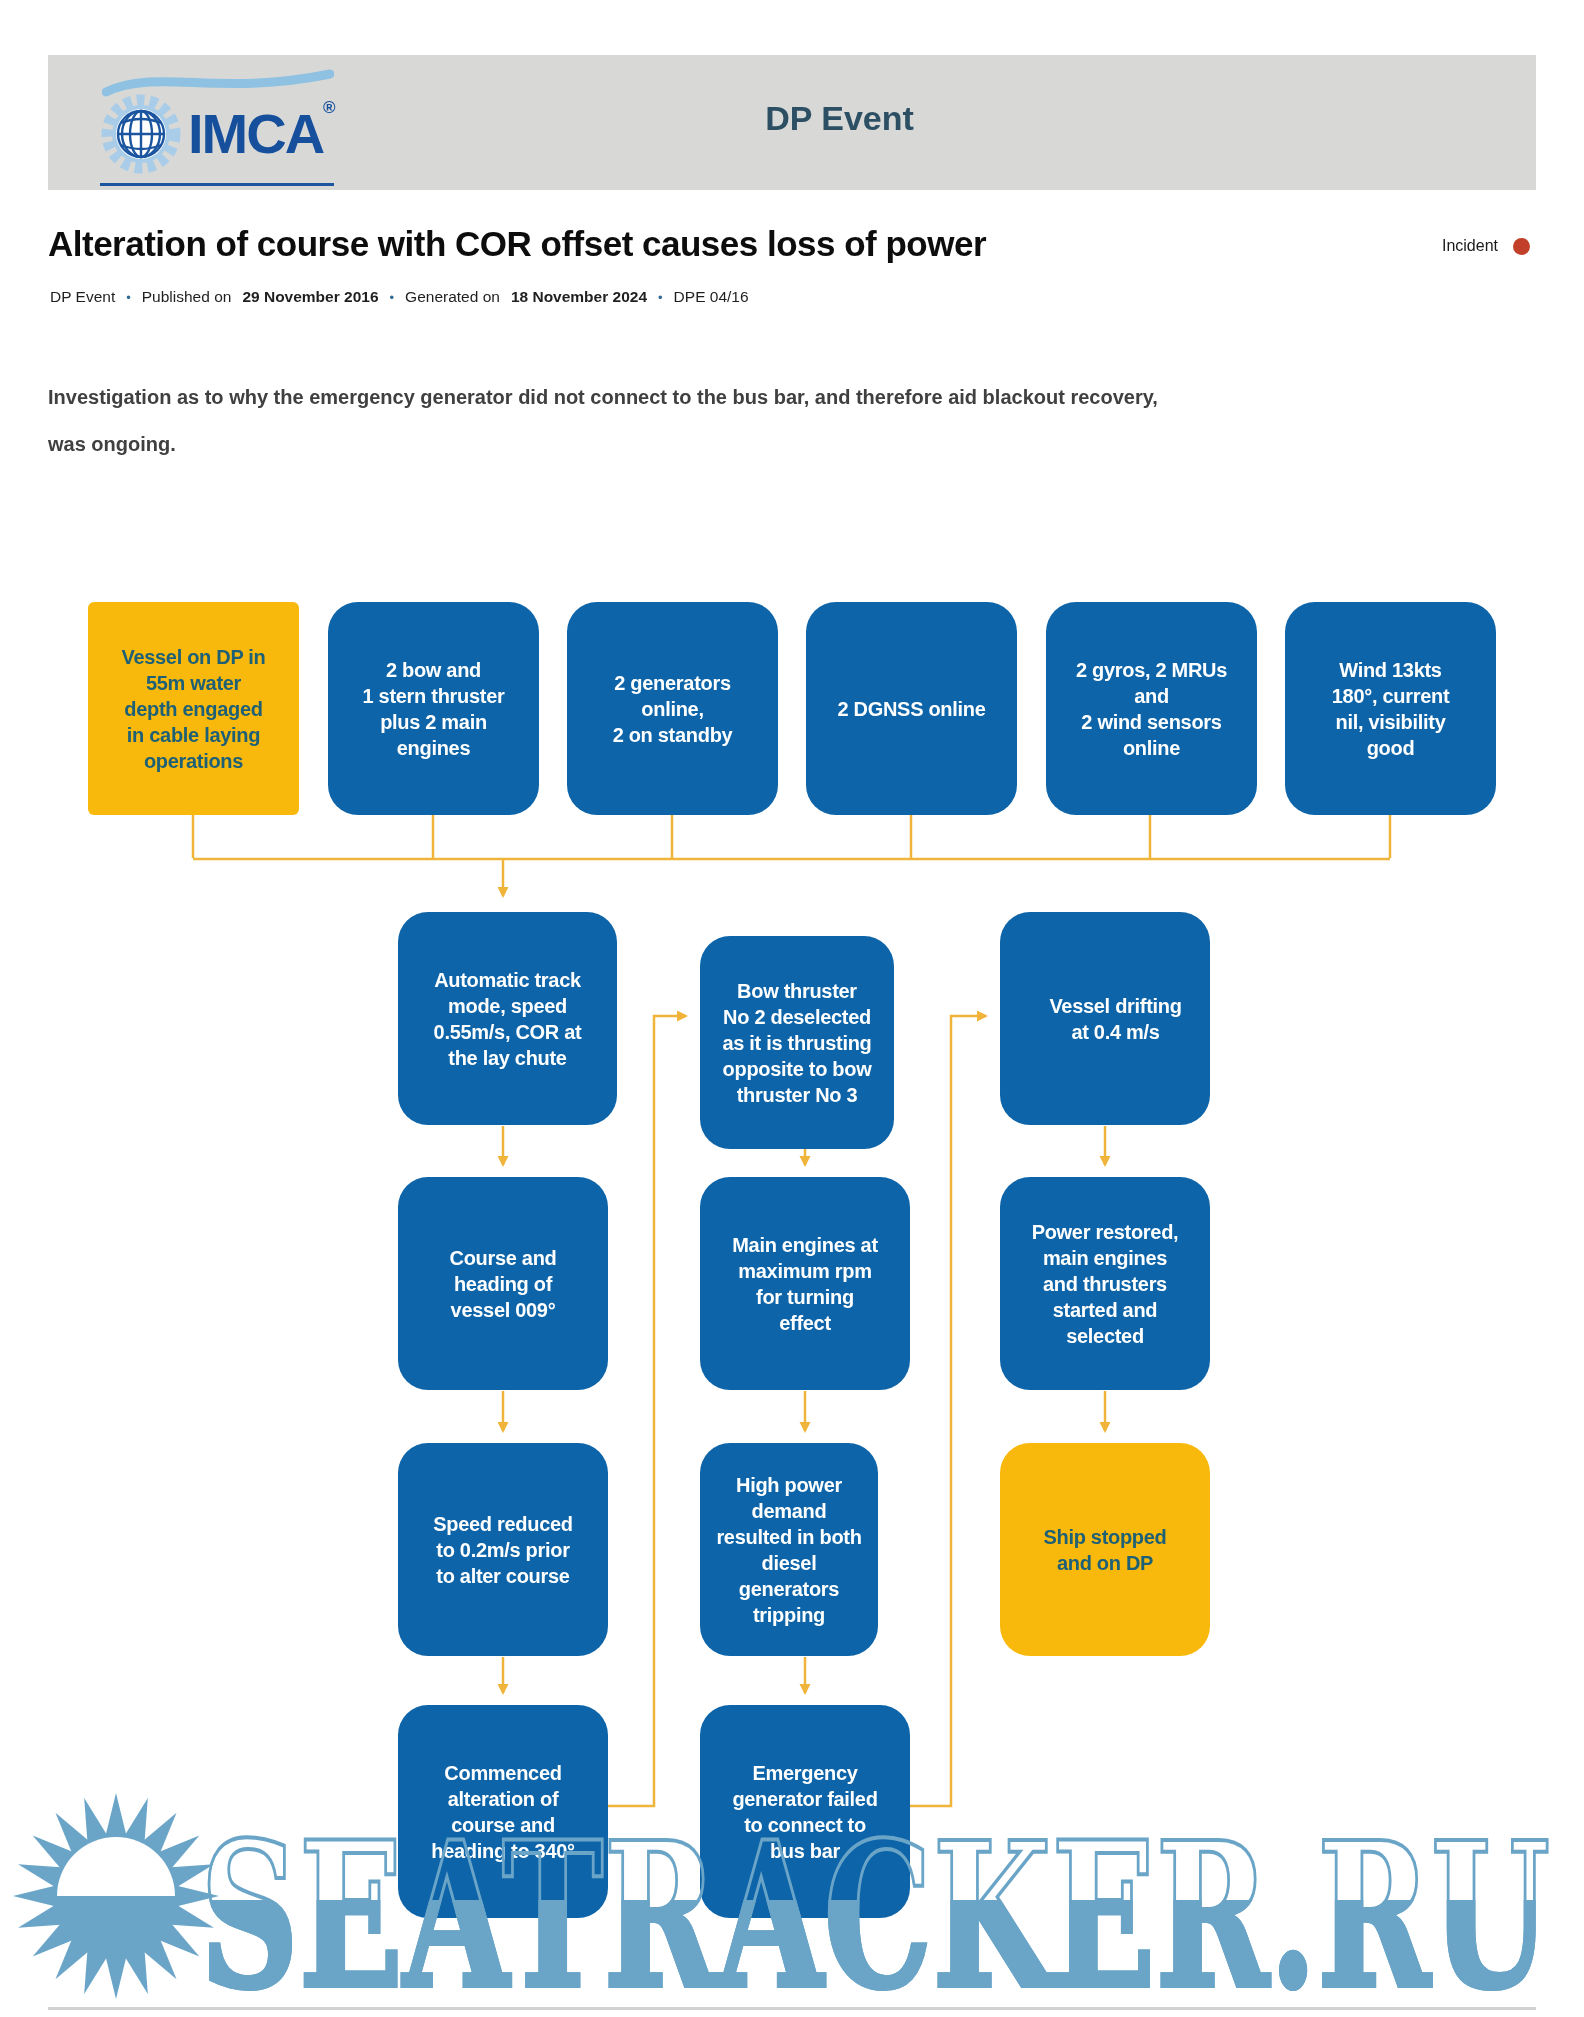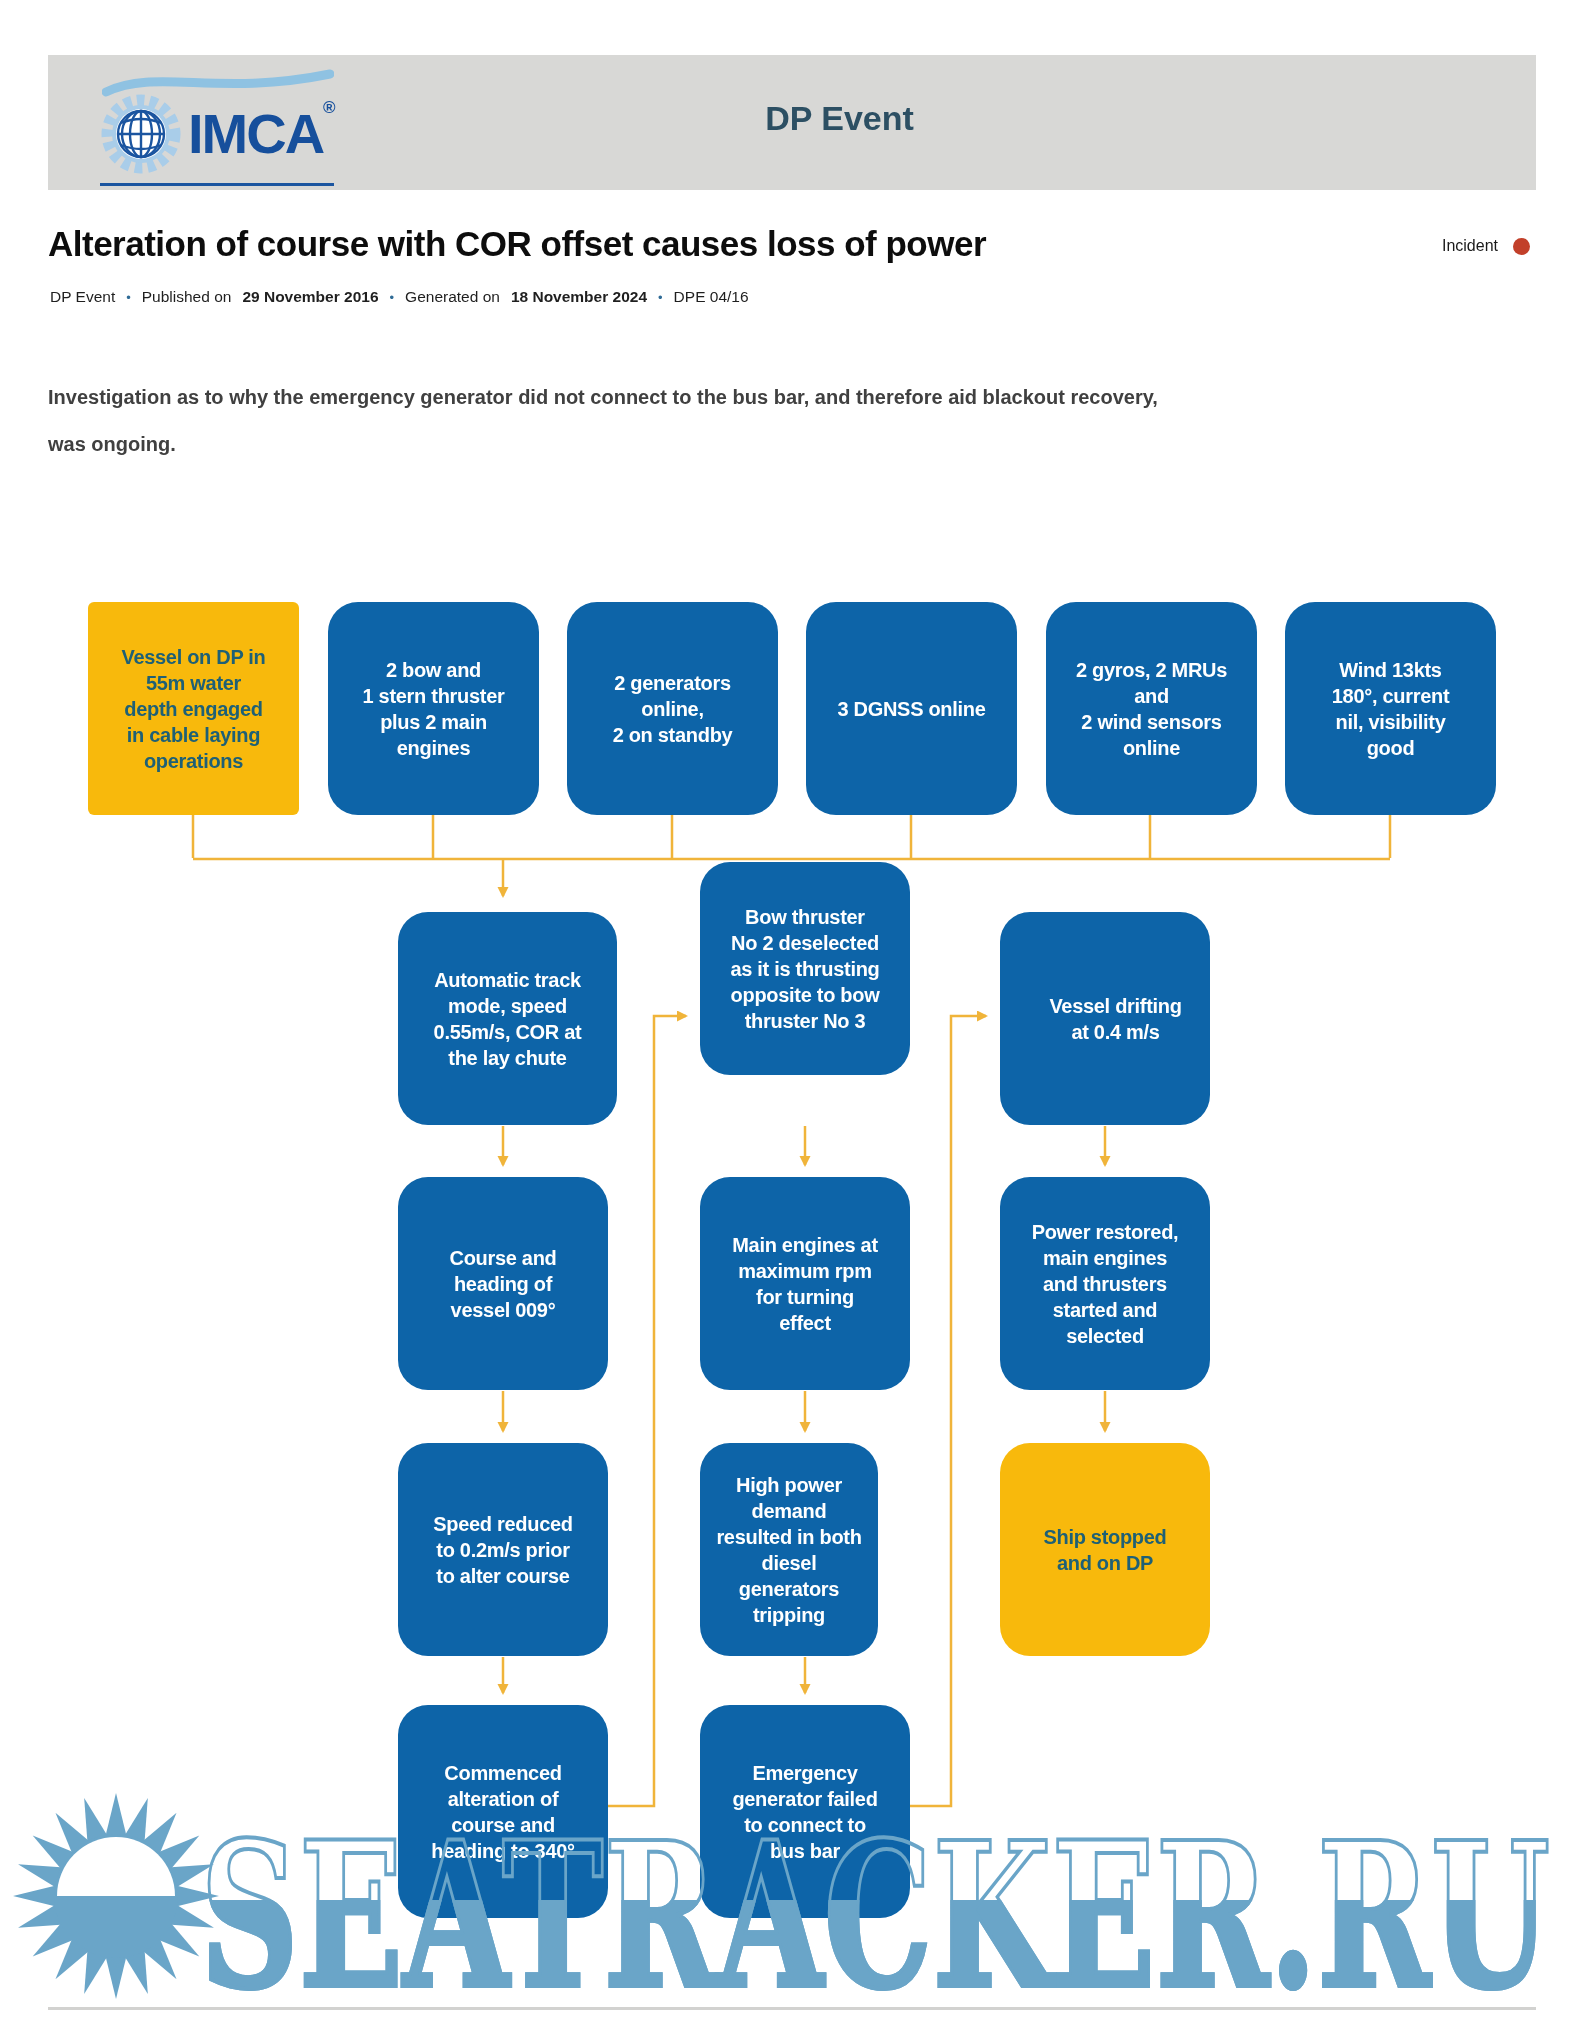--- a/index.html
+++ b/index.html
@@ -134,21 +134,21 @@
 depth engaged
 in cable laying
 operations</div>
   <div class="fbox" style="left:328px;top:602px;">2 bow and
 1 stern thruster
 plus 2 main
 engines</div>
   <div class="fbox" style="left:567px;top:602px;">2 generators
 online,
 2 on standby</div>
-  <div class="fbox" style="left:806px;top:602px;">3 DGNSS online</div>
+  <div class="fbox" style="left:806px;top:602px;">2 DGNSS online</div>
   <div class="fbox" style="left:1046px;top:602px;">2 gyros, 2 MRUs
 and
 2 wind sensors
 online</div>
   <div class="fbox" style="left:1285px;top:602px;">Wind 13kts
 180°, current
 nil, visibility
 good</div>
 
   <div class="fbox" style="left:398px;top:912px;width:219px;">Automatic track
@@ -159,21 +159,21 @@
 heading of
 vessel 009°</div>
   <div class="fbox" style="left:398px;top:1443px;width:210px;">Speed reduced
 to 0.2m/s prior
 to alter course</div>
   <div class="fbox" style="left:398px;top:1705px;width:210px;">Commenced
 alteration of
 course and
 heading to 340°</div>
 
-  <div class="fbox" style="left:700px;top:862px;width:210px;">Bow thruster
+  <div class="fbox" style="left:700px;top:936px;width:194px;">Bow thruster
 No 2 deselected
 as it is thrusting
 opposite to bow
 thruster No 3</div>
   <div class="fbox" style="left:700px;top:1177px;width:210px;">Main engines at
 maximum rpm
 for turning
 effect</div>
   <div class="fbox" style="left:700px;top:1443px;width:178px;">High power
 demand

